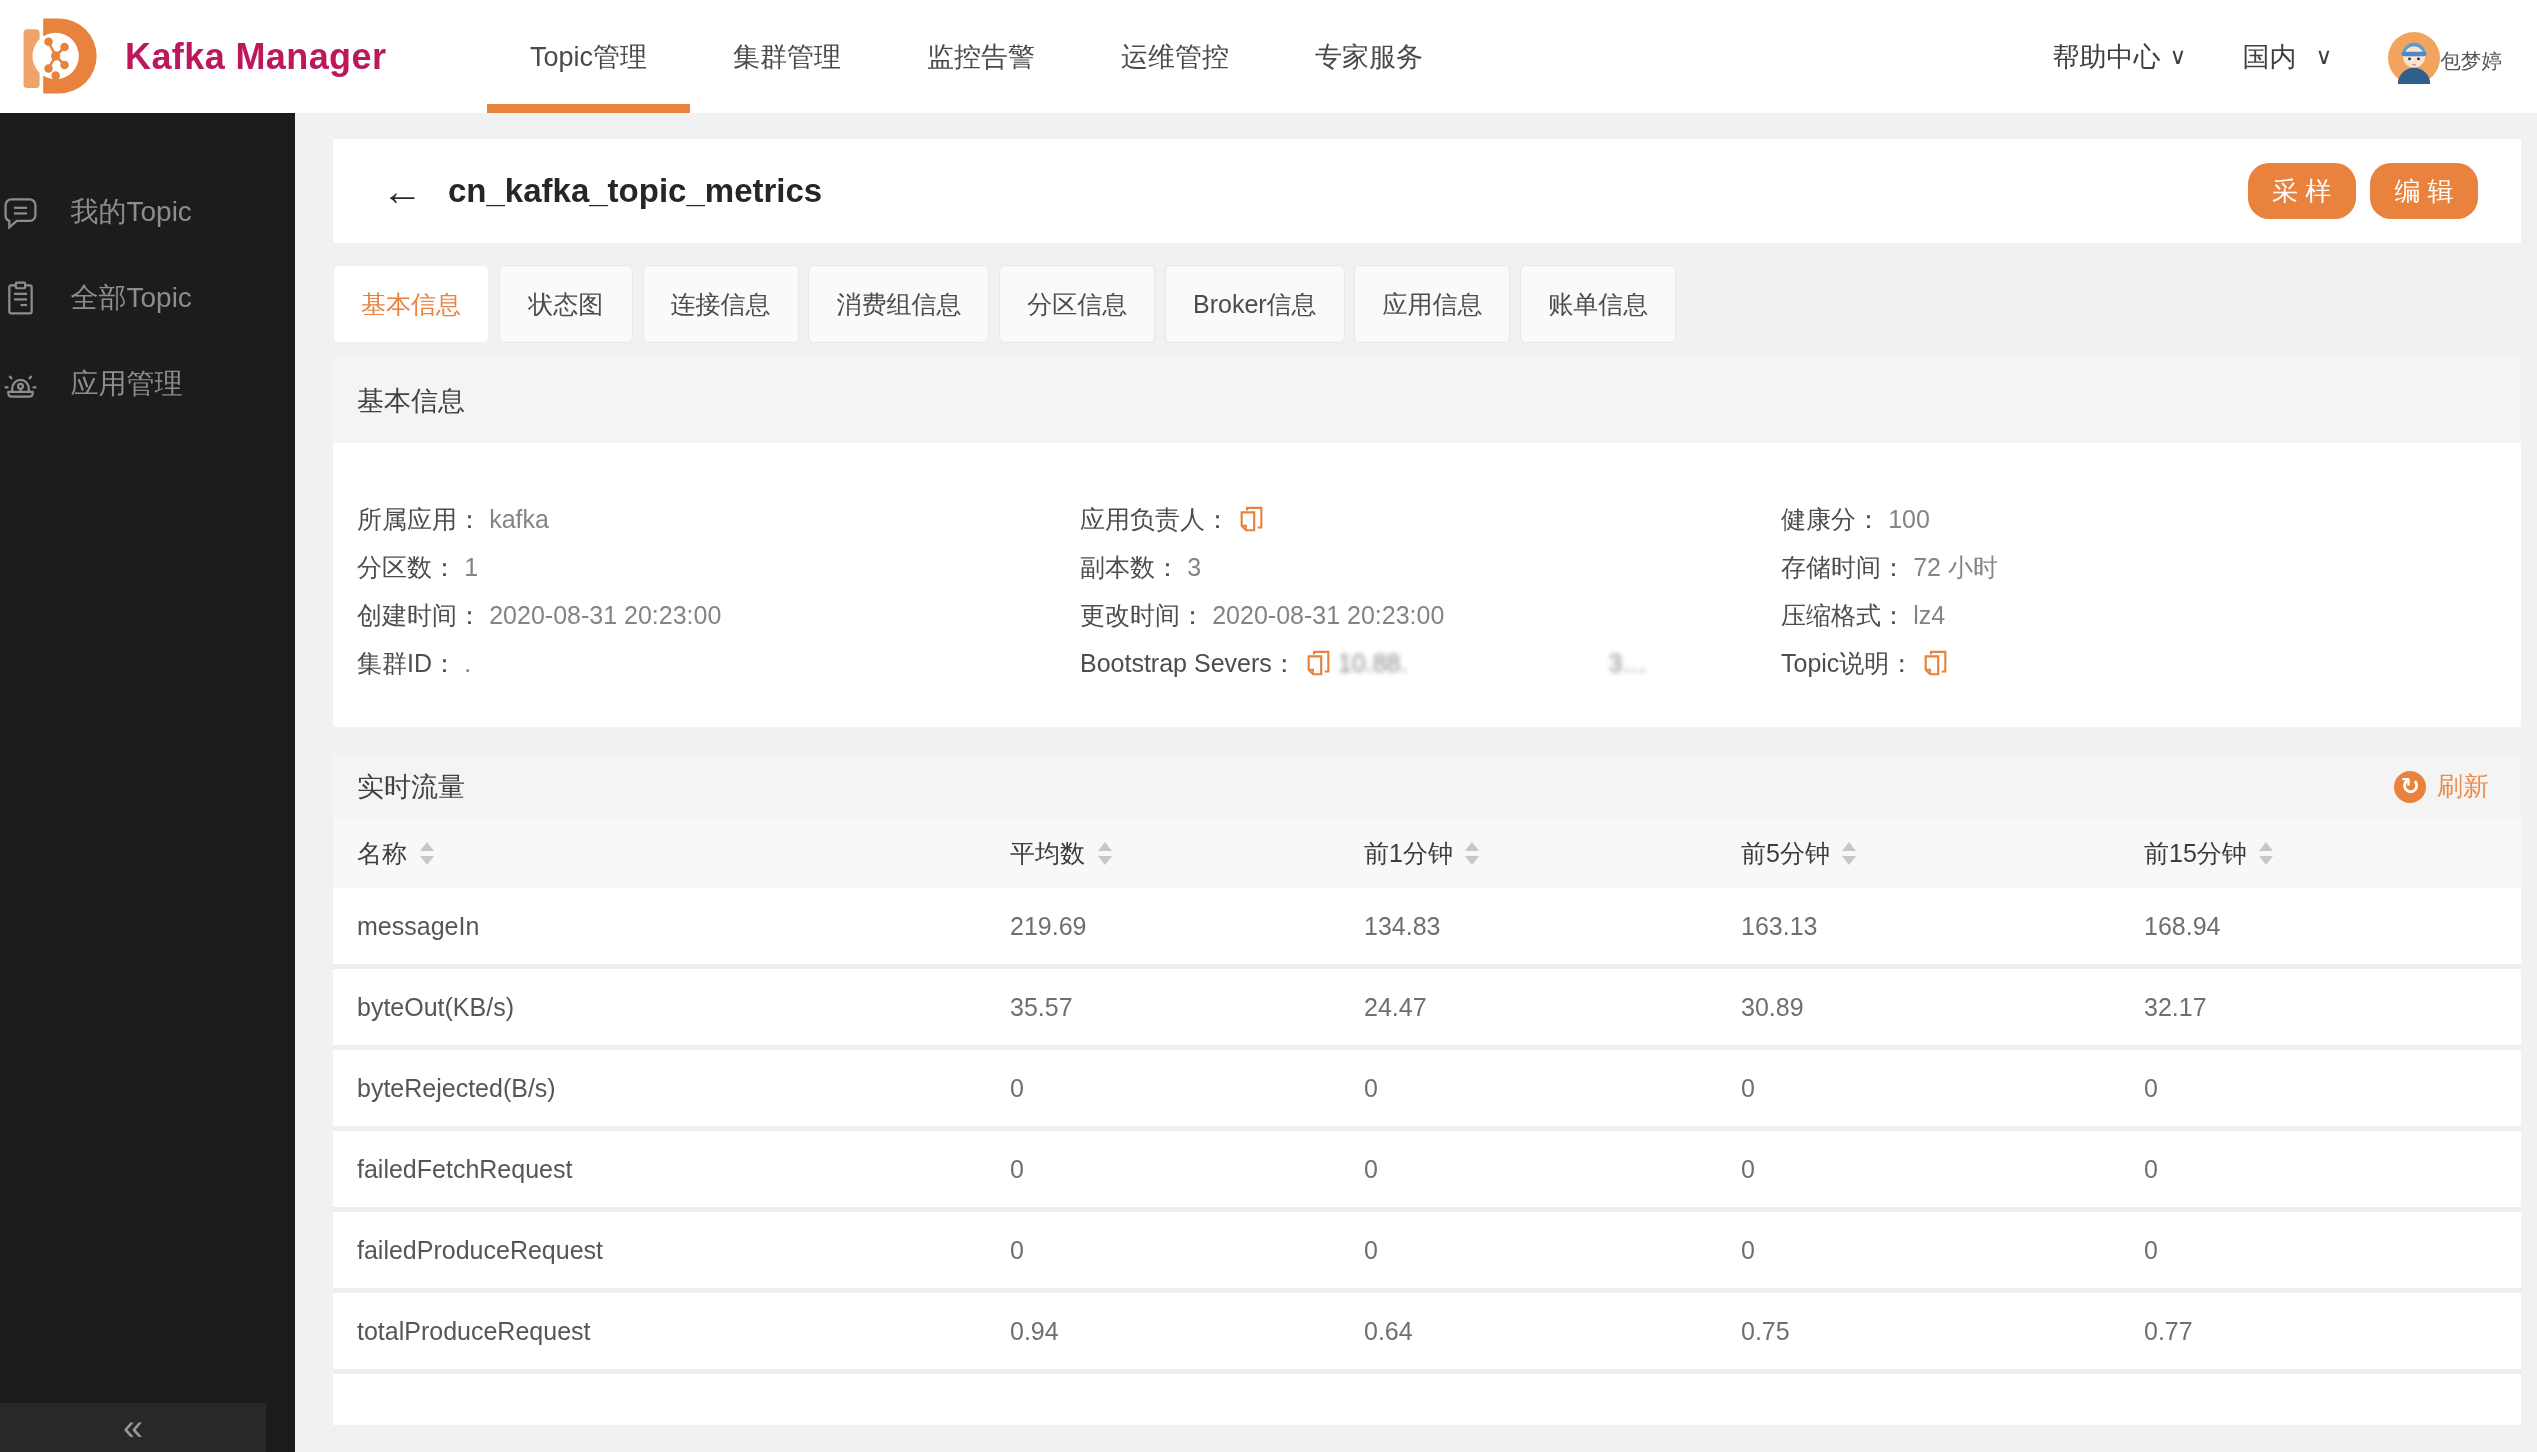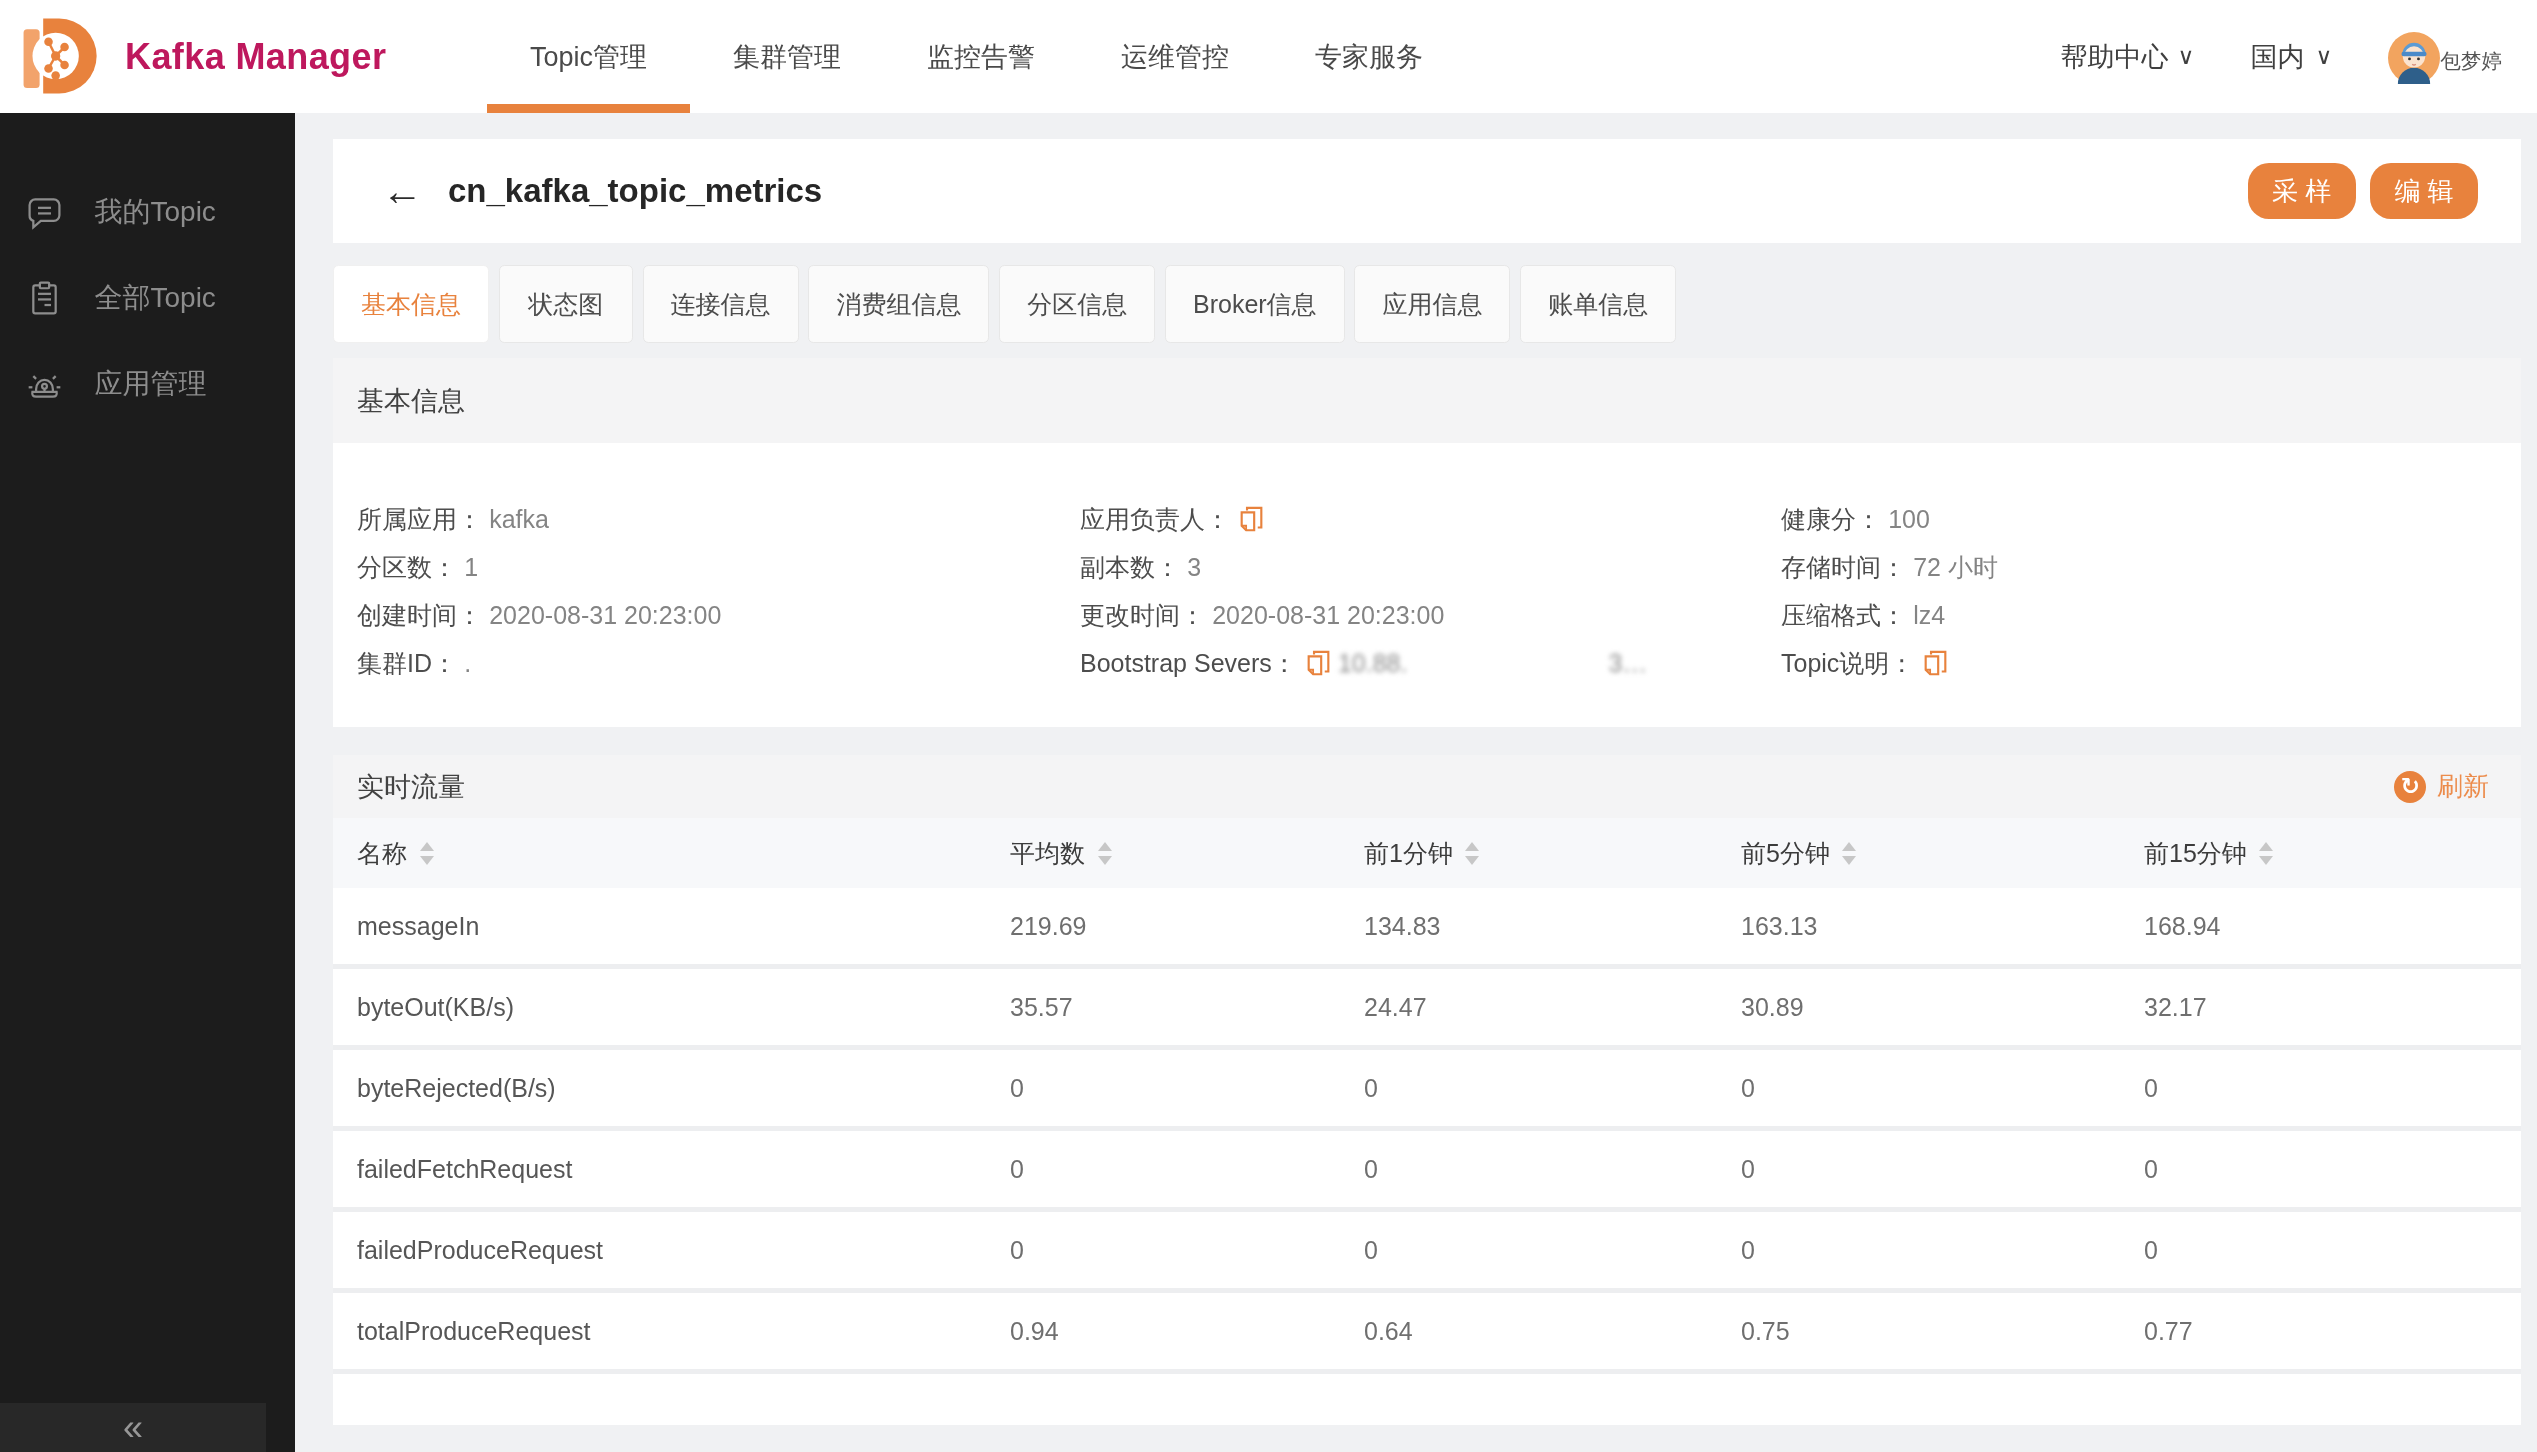--- a/index.html
+++ b/index.html
@@ -17,21 +17,21 @@
   .nav-underline { position:absolute; left:-43px; right:-43px; bottom:0; height:9px; background:#e8823d; }
   .header-right { position:absolute; right:36px; top:0; height:113px; display:flex; align-items:center; gap:56px; }
   .hdr-link { font-size:27px; color:#3f3f3f; display:flex; align-items:center; gap:9px; }
   .chev { font-size:23px; color:#3f3f3f; }
   .user-block { display:flex; flex-direction:row; align-items:center; margin-top:5.4px; }
   .user-name { font-size:20.6px; color:#555; margin-top:3.6px; }
 
   
   .sidebar { position:absolute; left:0; top:113px; width:295px; height:1340px; background:#1c1c1c; }
   .side-items { padding-top:56px; }
-  .side-item { height:86px; display:flex; align-items:center; padding-left:24px; gap:29.5px;
+  .side-item { height:86px; display:flex; align-items:center; gap:29.5px;
     color:#8d8d8d; font-size:28px; cursor:pointer; }
   .side-item .ic { width:41px; height:41px; display:flex; align-items:center; justify-content:center; }
   .side-collapse { position:absolute; left:0; bottom:0; width:266px; height:50px; background:#282828;
     display:flex; align-items:center; justify-content:center; color:#979797; font-size:36px; cursor:pointer; }
 
   
   .main { position:absolute; left:295px; top:113px; width:2242px; height:1340px; background:#f0f1f3; }
   .card { background:#fff; margin-left:38px; width:2188px; }
 
   .title-card { margin-top:26px; height:104px; display:flex; align-items:center; position:relative; }
@@ -120,21 +120,21 @@
       <div class="nav-item">
         <span>专家服务</span>
       </div>
     </div>
 
   <div class="header-right">
     <div class="hdr-link">
       <span>帮助中心</span>
         <span class="chev">∨</span>
     </div>
-    <div class="hdr-link" style="gap:11px;">
+    <div class="hdr-link" style="gap:19px;">
       <span>国内</span>
         <span class="chev">∨</span>
     </div>
     <div class="user-block">
       <span>
         <svg width="52" height="52" viewBox="0 0 58 58">
           <circle cx="29" cy="29" r="29" fill="#f2a45f"></circle>
           <path d="M11 58 a18 18 0 0 1 36 0 z" fill="#2e5f8a"></path>
           <circle cx="29" cy="27" r="12.5" fill="#fbe3cf"></circle>
           <path d="M16 25 a13 13 0 0 1 26 0 l-2 2 a11 11 0 0 0 -22 0 z" fill="#5b9bd5"></path>

